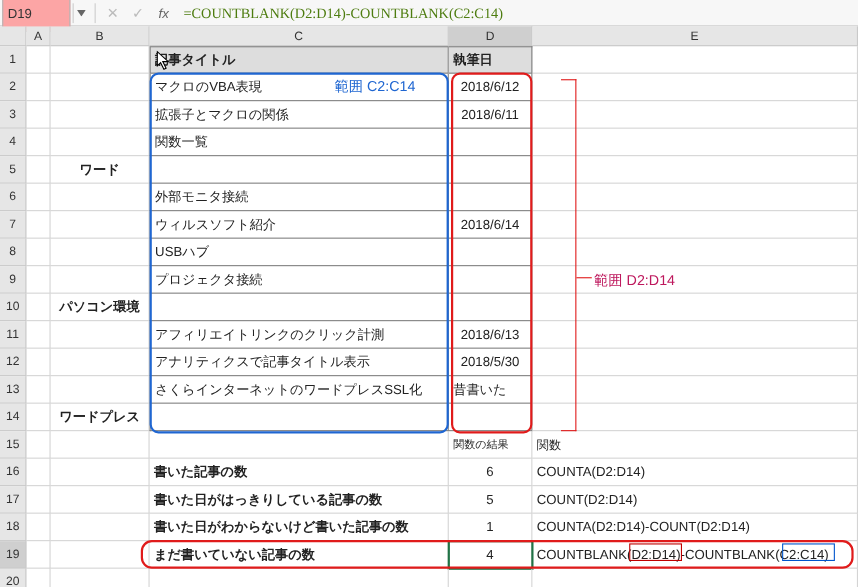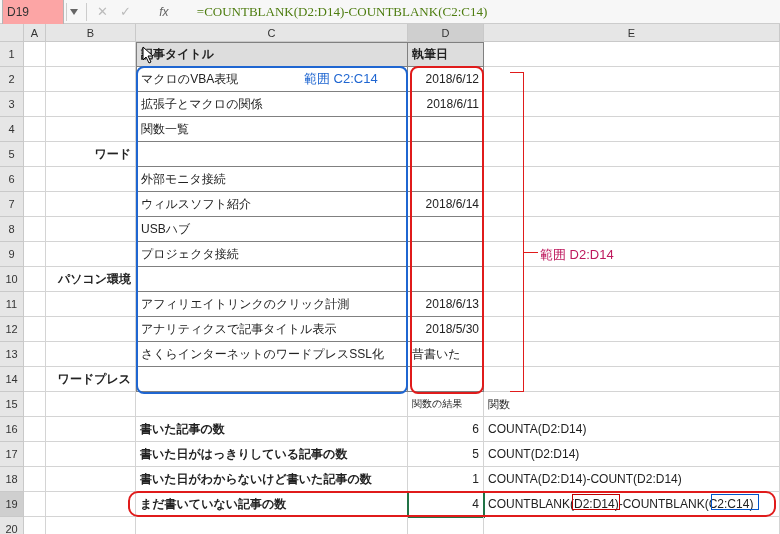--- a/index.html
+++ b/index.html
@@ -35,21 +35,21 @@
   }
   .nb-drop {
     width: 14px; height: 18px; margin-right: 2px;
     border-left: 1px solid #ccc;
     display:flex;align-items:center;justify-content:center;
     color:#666;
   }
   .sep { width: 1px; height: 18px; background: #ccc; margin: 0 4px; }
   .fx-icon {
     width: 18px; height: 18px; display:flex;align-items:center;justify-content:center;
-    font-style: italic; color: #666; font-size: 12px; margin: 0 18px;
+    font-style: italic; color: #666; font-size: 12px; margin: 0 3px;
   }
   .fn-cancel, .fn-enter { color: #bbb; margin: 0 6px; font-size: 13px; }
   .formula-bar {
     flex: 1; height: 20px; padding: 0 6px;
     display: flex; align-items: center;
     font-size: 13px; color: #4d7c0f;
     font-family: Liberation Serif, serif;
   }
   .sheet-wrap { position: relative; }
   .col-headers, .row {
@@ -91,21 +91,21 @@
     font-weight: bold;
     border-right: 1px solid #808080;
     border-bottom: 1px solid #808080;
     border-top: 1px solid #808080;
   }
   .table-cell {
     border-right: 1px solid #808080;
     border-bottom: 1px solid #808080;
   }
   .table-left { border-left: 1px solid #808080; }
-  .right { justify-content: flex-end; }
+  .right { justify-content: center; }
   .bold { font-weight: bold; }
   .selected-cell {
     outline: 2px solid #217346;
     outline-offset: -1px;
   }
   .overlay { position: absolute; pointer-events: none; }
   .blue-box {
     border: 2px solid #1f66d1;
     border-radius: 8px;
     z-index: 5;

